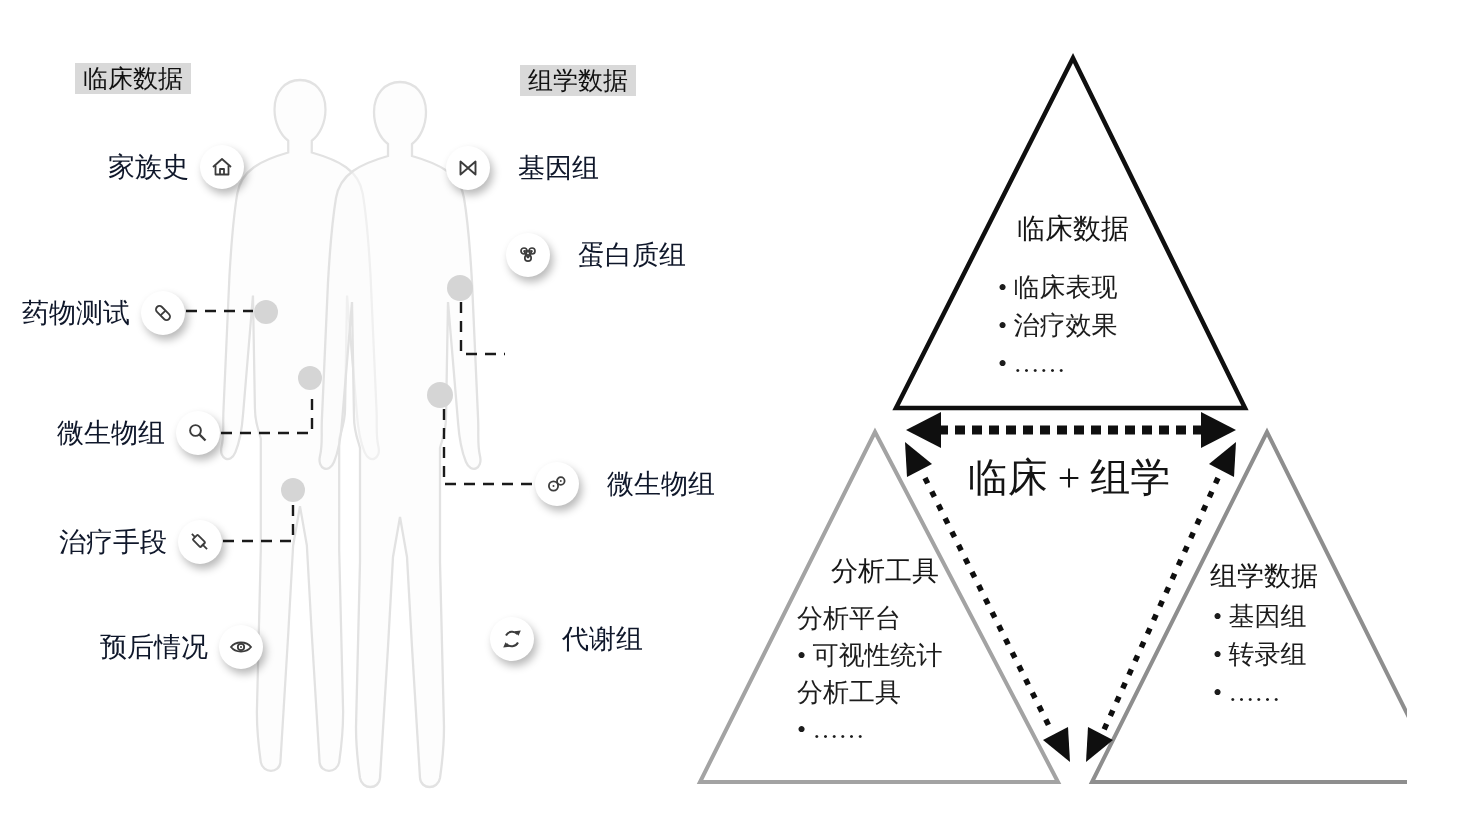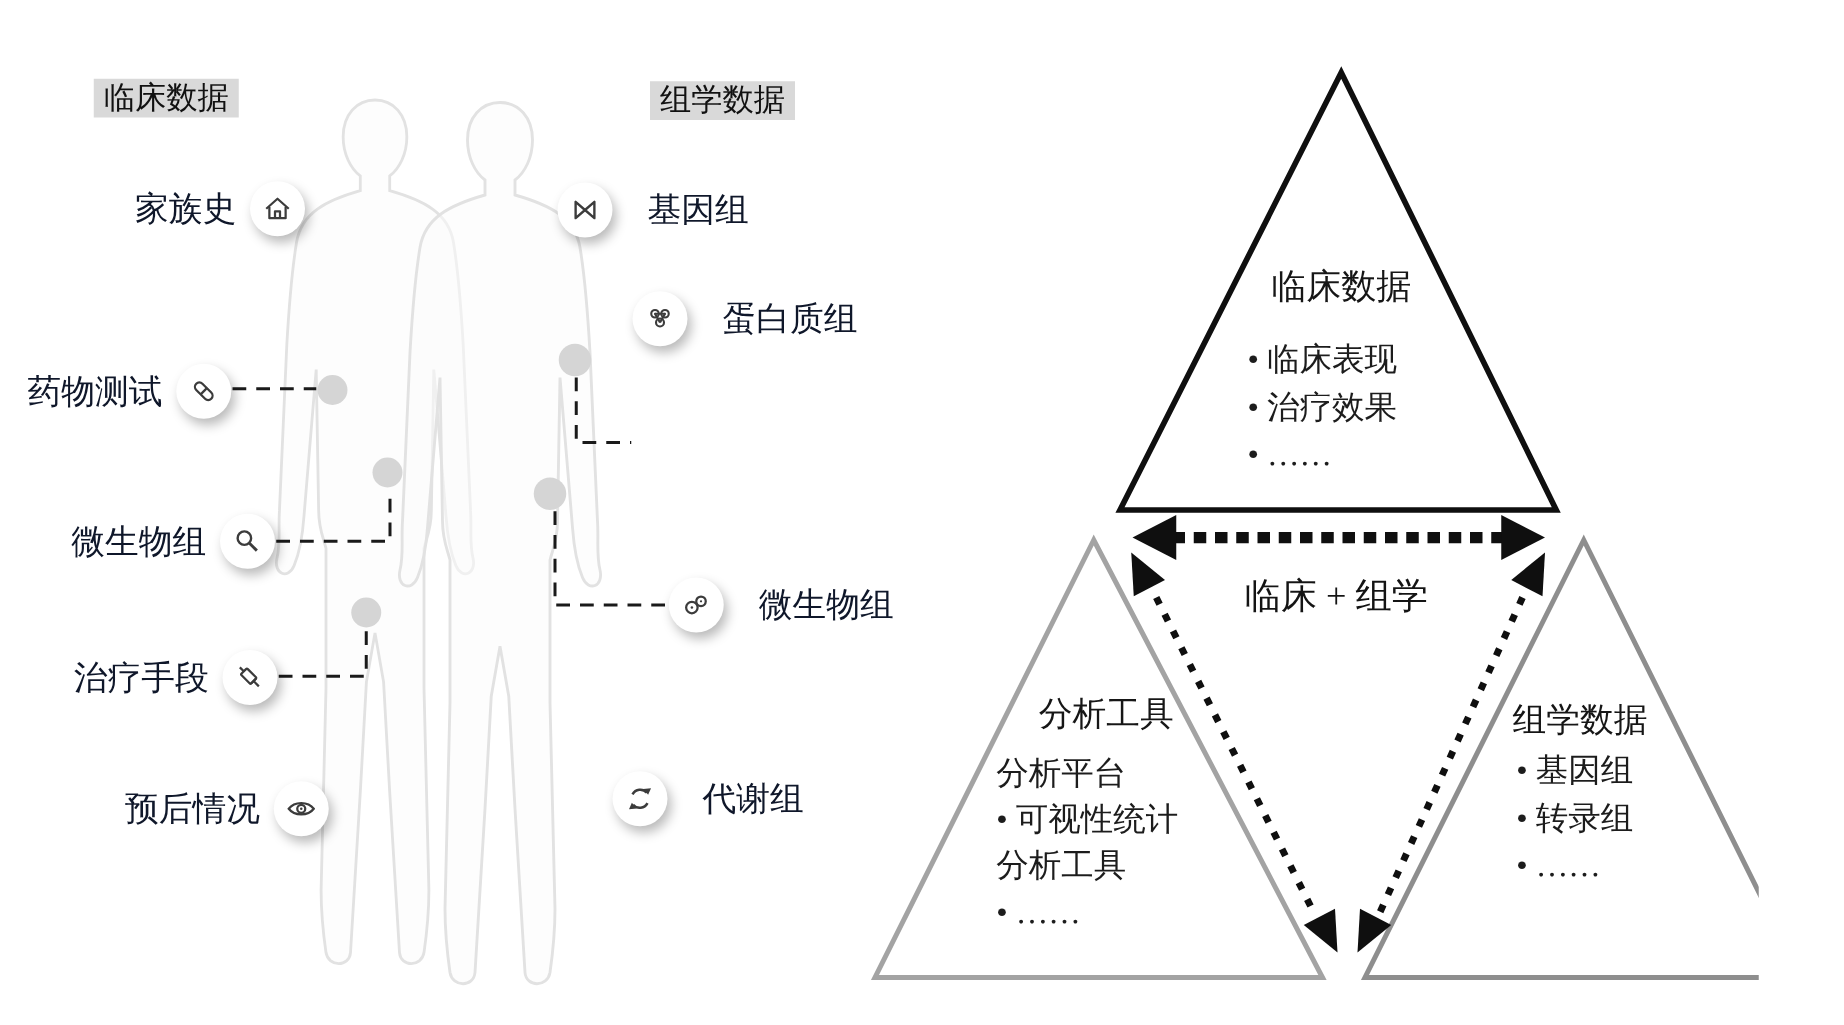--- a/index.html
+++ b/index.html
@@ -27,21 +27,21 @@
   .tri-title{
     position:absolute;transform:translateX(-50%);font-size:28px;white-space:nowrap;color:#161616;
   }
   .tri-lines{position:absolute;font-size:26px;color:#1c1c1c;}
   .tri-lines div{white-space:nowrap;}
   .lines-top{line-height:38px;}
   .lines-left{line-height:37px;}
   .lines-right{line-height:38px;}
   .center-block{
     position:absolute;transform:translateX(-50%);text-align:center;
-    font-size:29px;line-height:43px;color:#141414;white-space:nowrap;
+    font-size:40px;line-height:43px;color:#141414;white-space:nowrap;
   }
 </style>
 </head>
 <body>
 
 <div class="canvas">
 
   <svg class="underlay" width="1475" height="820" viewBox="0 0 1475 820">
     <defs>
       <path id="body" d="M0 0 C-15 0 -26 12 -26 30 C-26 44 -20 56 -12 62 L-12 74

